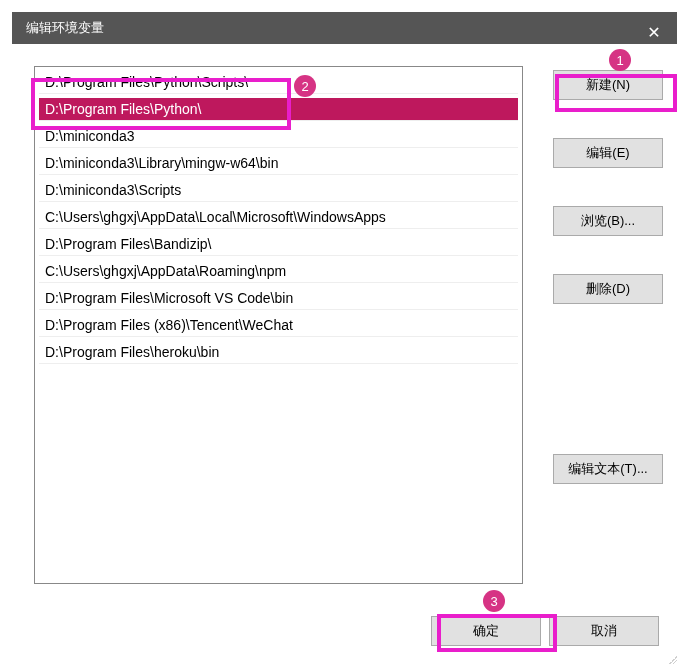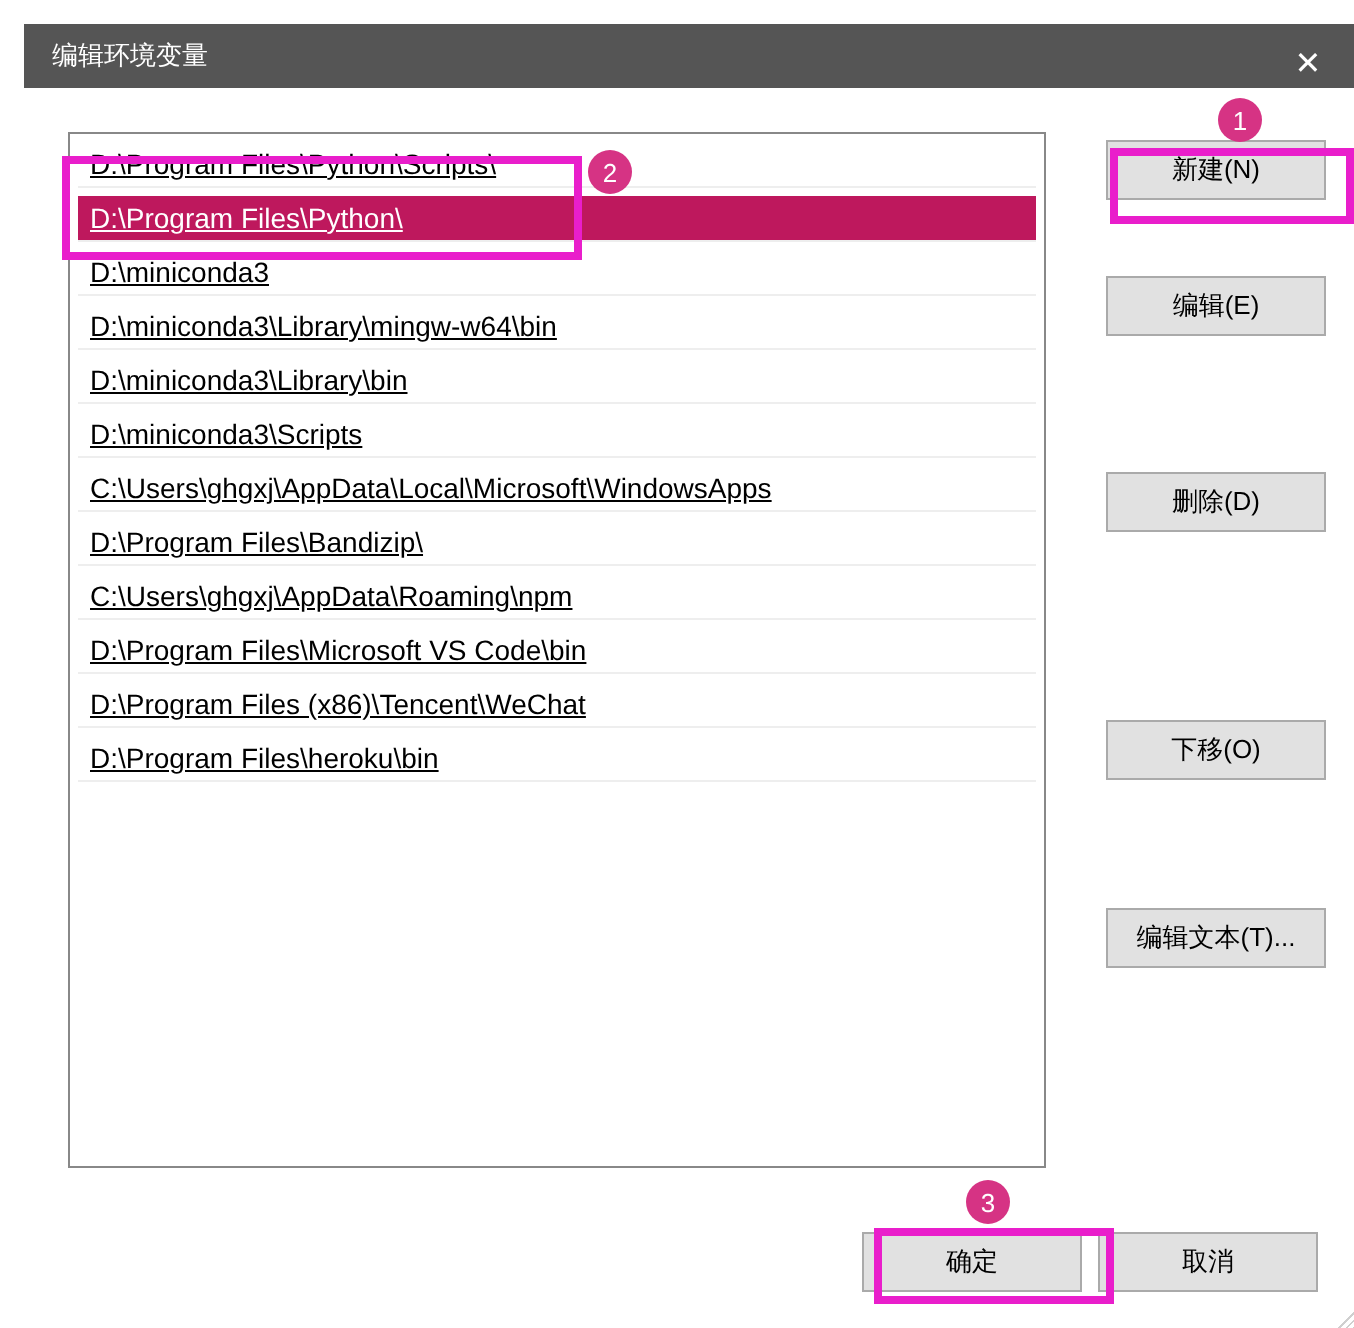--- a/index.html
+++ b/index.html
@@ -43,21 +43,20 @@
     height: 518px;
     background: #fff;
     overflow: hidden;
   }
   .list-item {
     padding: 3px 6px;
     border-bottom: 1px solid #eee;
     font-size: 14px;
     white-space: nowrap;
     cursor: default;
-    text-decoration: underline;
   }
   .list-item.selected {
     background: #be185d;
     color: #fff;
   }
   .btn-col {
     width: 110px;
     display: flex;
     flex-direction: column;
   }
@@ -122,40 +121,39 @@
     <span>✕</span>
   </div>
 </div>
 
 <div class="content">
   <div class="listbox" id="listbox">
       <div class="list-item">D:\Program Files\Python\Scripts\</div>
       <div class="list-item selected">D:\Program Files\Python\</div>
       <div class="list-item">D:\miniconda3</div>
       <div class="list-item">D:\miniconda3\Library\mingw-w64\bin</div>
-      <div class="list-item">D:\miniconda3\Library\bin</div>
       <div class="list-item">D:\miniconda3\Scripts</div>
       <div class="list-item">C:\Users\ghgxj\AppData\Local\Microsoft\WindowsApps</div>
       <div class="list-item">D:\Program Files\Bandizip\</div>
       <div class="list-item">C:\Users\ghgxj\AppData\Roaming\npm</div>
       <div class="list-item">D:\Program Files\Microsoft VS Code\bin</div>
       <div class="list-item">D:\Program Files (x86)\Tencent\WeChat</div>
       <div class="list-item">D:\Program Files\heroku\bin</div>
     </div>
 
   <div class="btn-col">
     <button class="btn">新建(N)</button>
     <div class="spacer-sm"></div>
     <button class="btn">编辑(E)</button>
     <div class="spacer-sm"></div>
+    <button class="btn">浏览(B)...</button>
     <div class="spacer-sm"></div>
     <button class="btn">删除(D)</button>
     <div class="spacer-md"></div>
     <div class="spacer-sm"></div>
-    <button class="btn">下移(O)</button>
     <div class="spacer-md"></div>
     <button class="btn">编辑文本(T)...</button>
   </div>
 </div>
 
 <div class="footer">
   <button class="btn">确定</button>
   <button class="btn">取消</button>
 </div>
 

